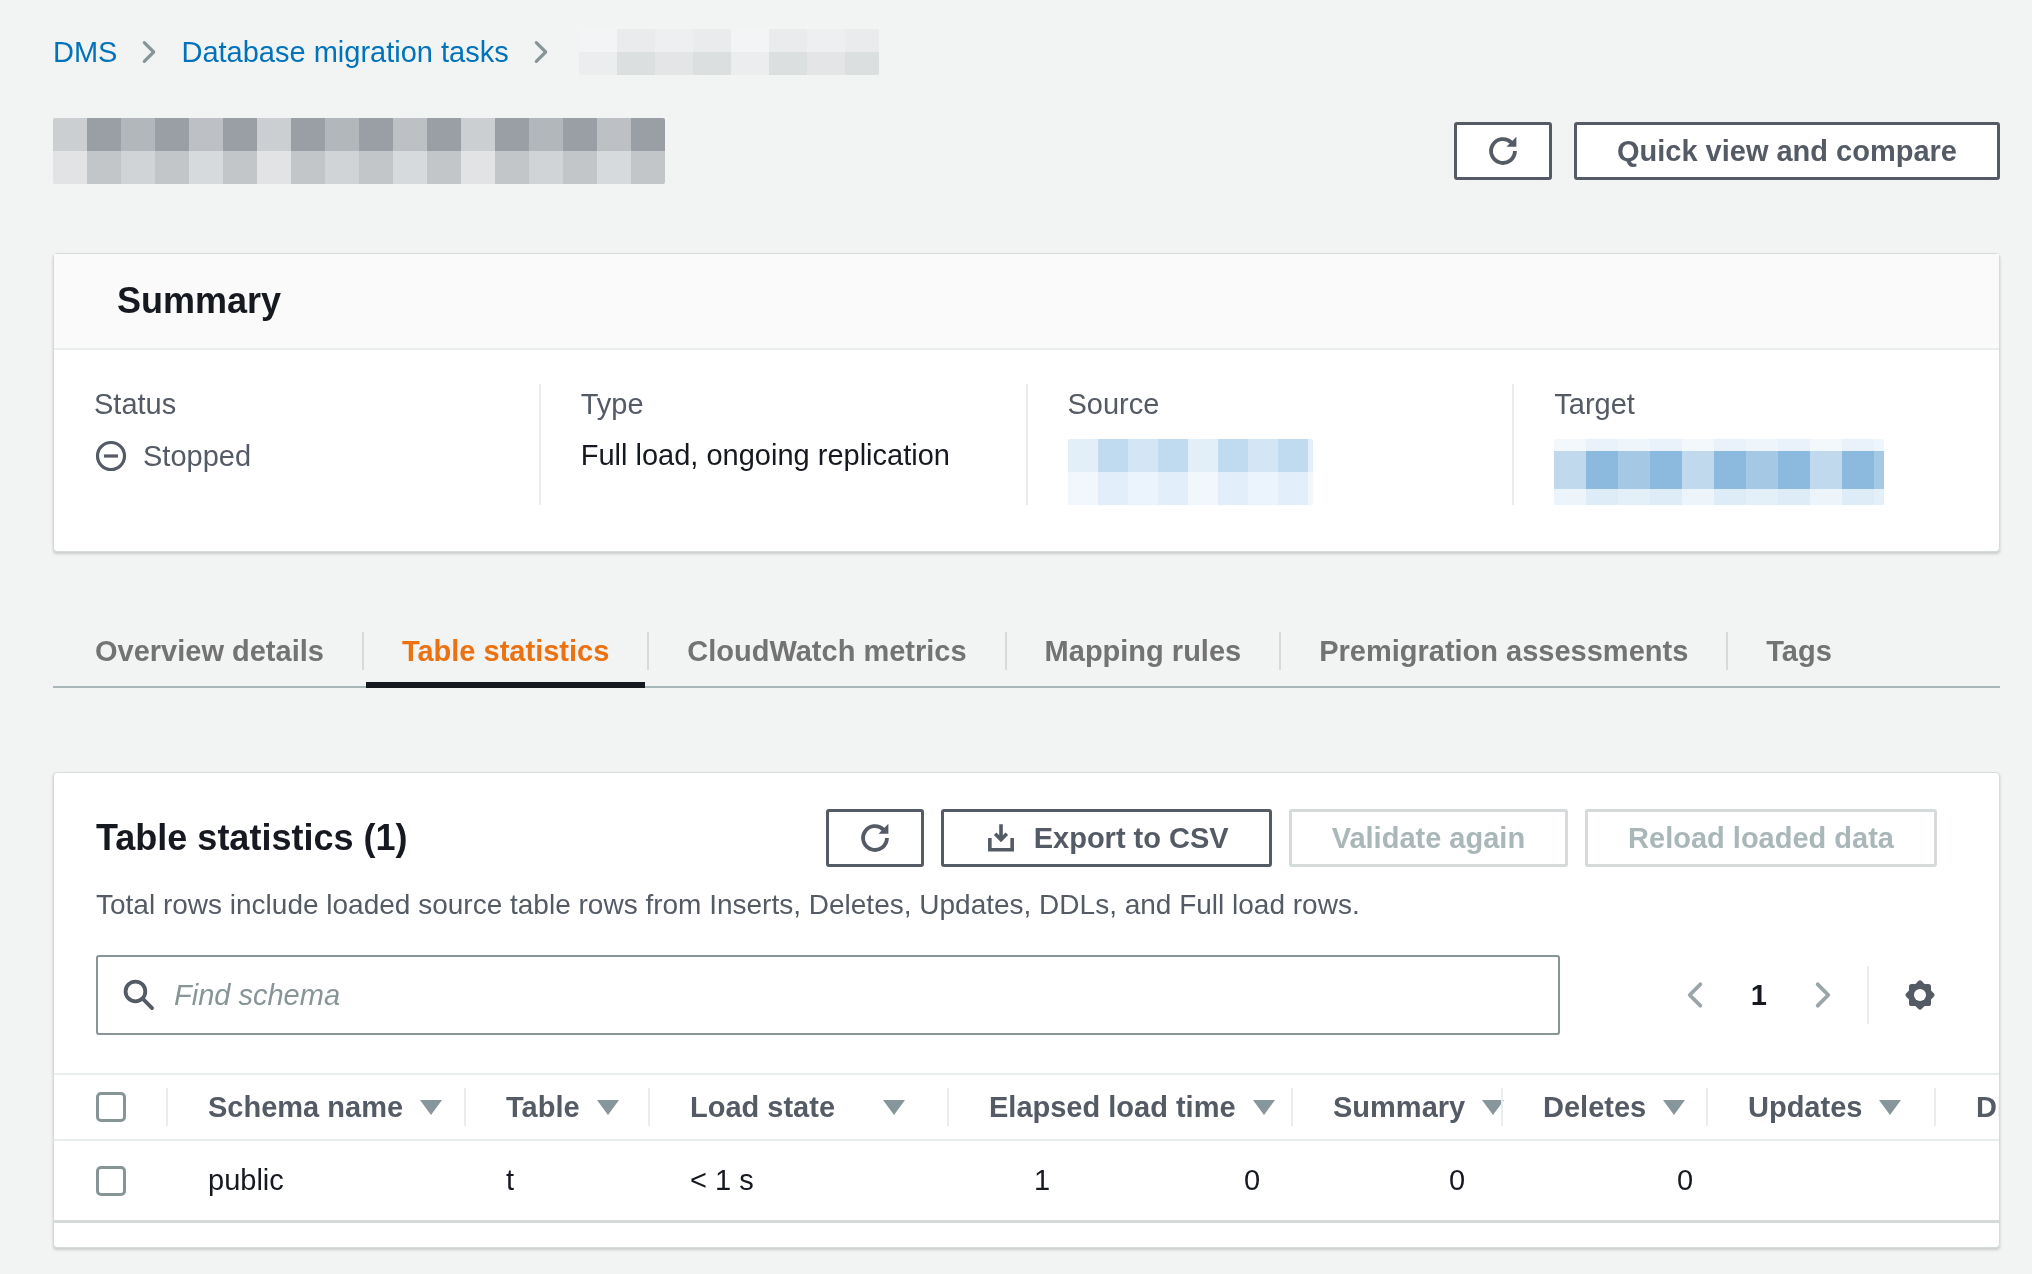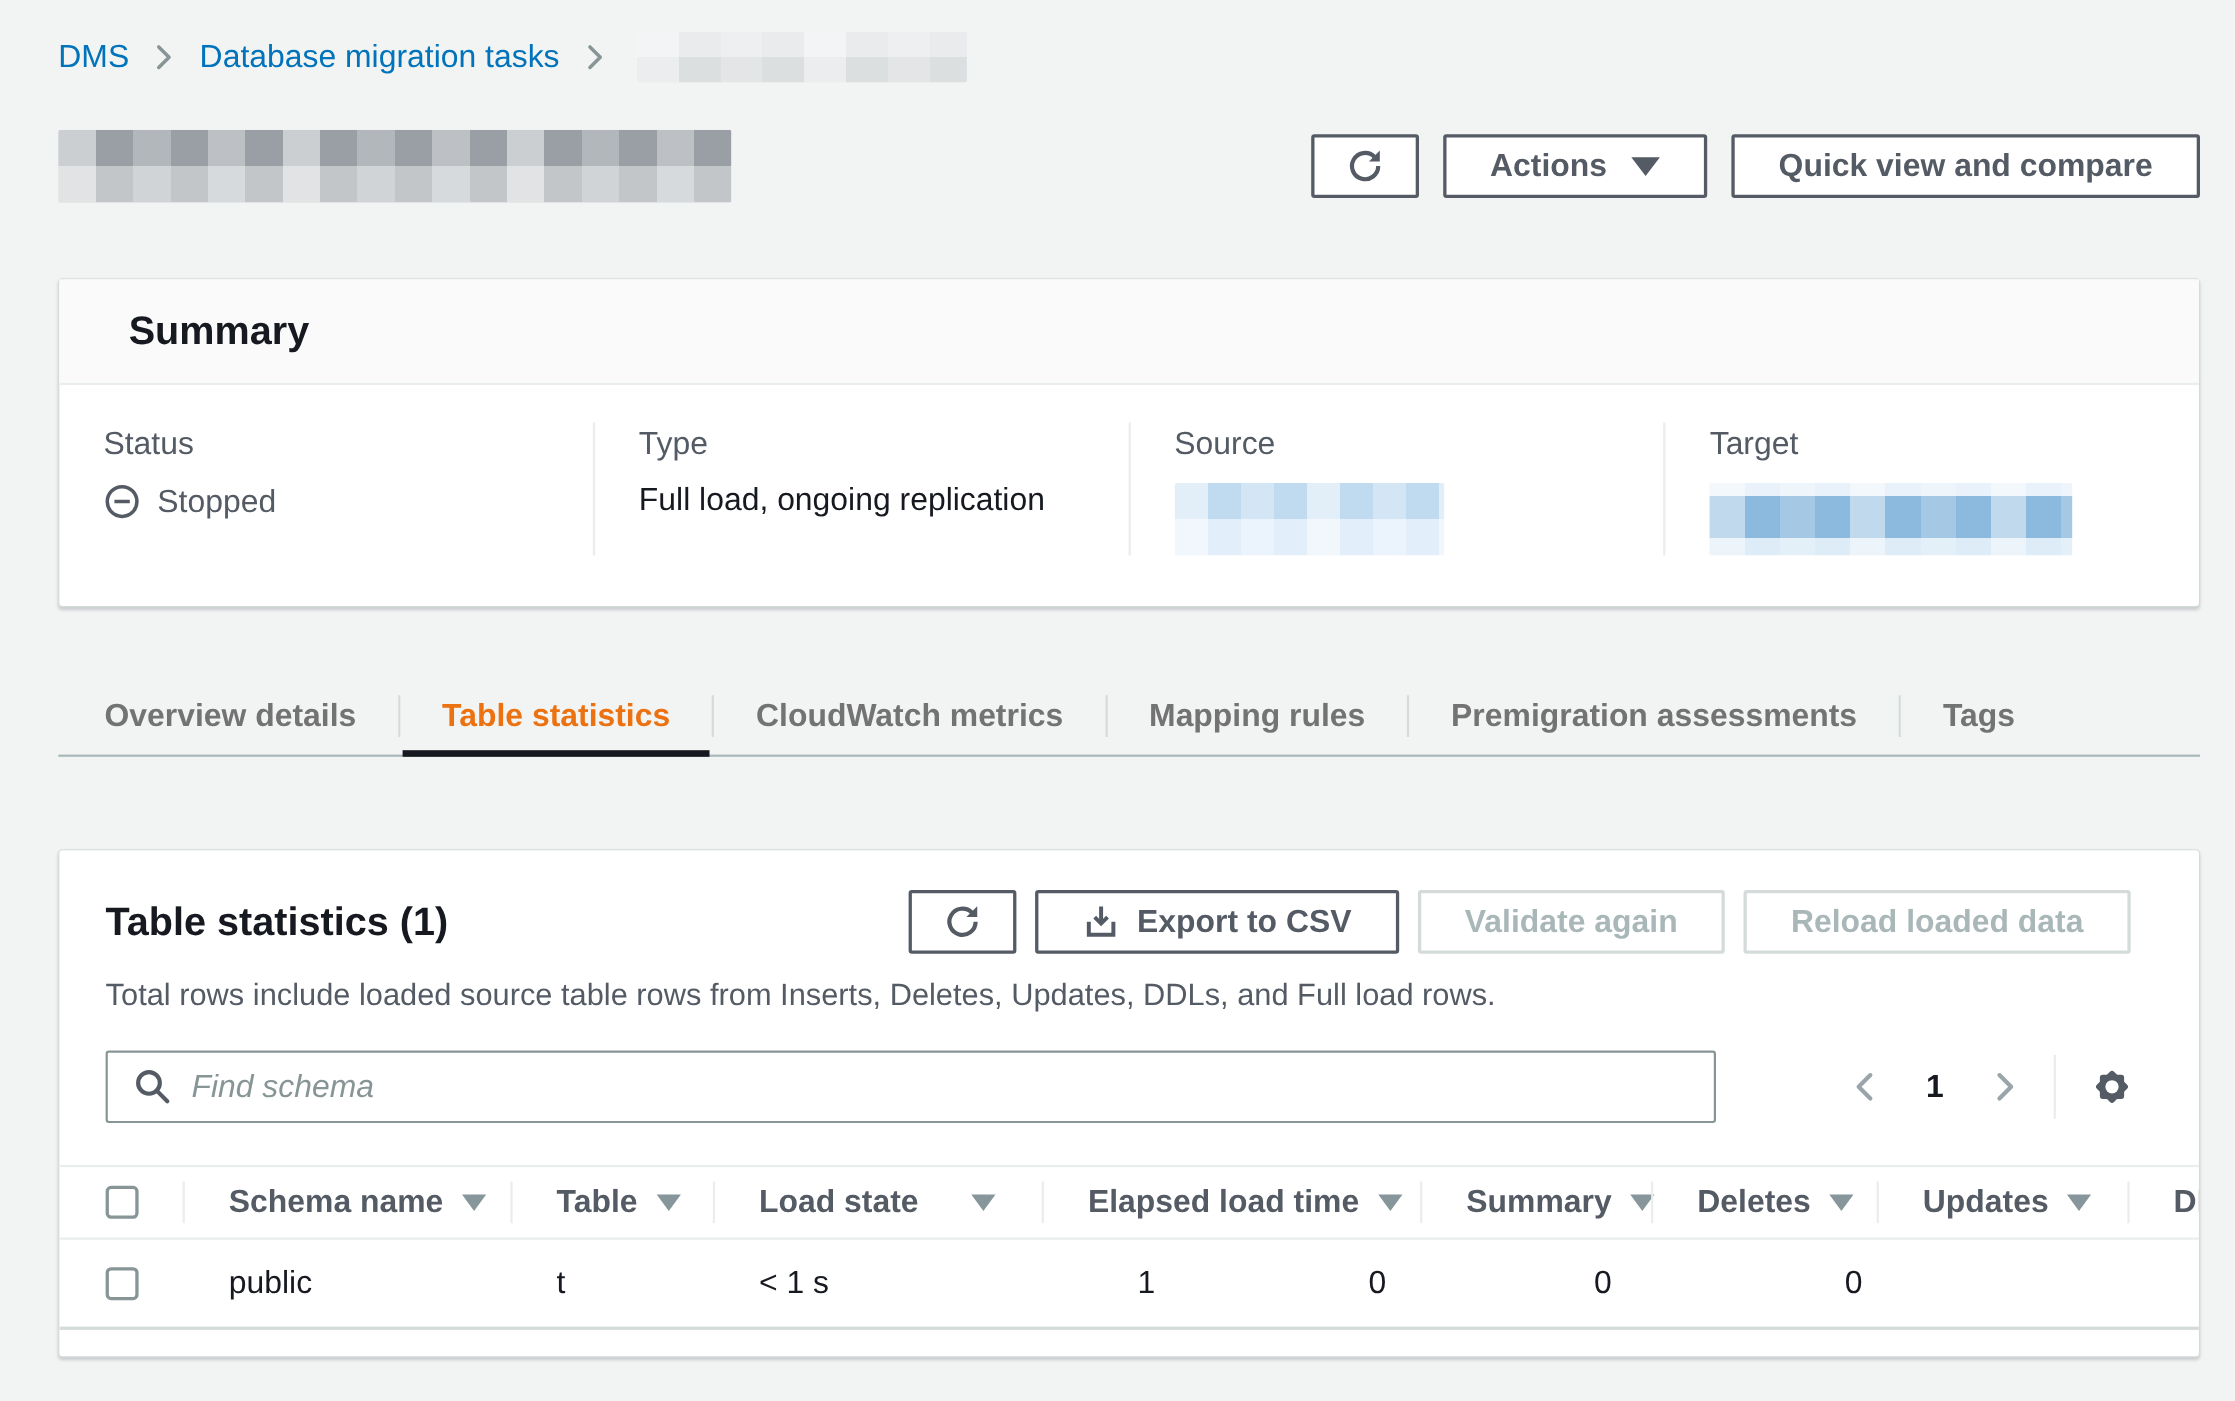--- a/index.html
+++ b/index.html
@@ -94,21 +94,21 @@
 
   
   .tstat-card { margin-top: 84px; overflow: hidden; padding-bottom: 24px; }
   .tc-header { display: flex; justify-content: space-between; align-items: center; padding: 36px 62px 0 42px; }
   .tc-title { font-size: 36px; font-weight: bold; }
   .tc-actions { display: flex; gap: 17px; align-items: center; }
   .tc-desc { color: #545b64; padding: 22px 42px 0; font-size: 28px; }
 
   .search-row { display: flex; justify-content: space-between; align-items: center; padding: 34px 42px 0; }
   .search-box {
-    width: 1464px; height: 66px; border: 2px solid #879596; border-radius: 3px;
+    width: 1464px; height: 80px; border: 2px solid #879596; border-radius: 3px;
     display: flex; align-items: center; padding: 0 22px; gap: 16px; background: #fff;
   }
   .search-box input {
     border: none; outline: none; flex: 1; font-size: 29px; font-style: italic;
     font-family: "Liberation Sans", sans-serif; color: #16191f; background: transparent;
   }
   .search-box input::placeholder { color: #879596; font-style: italic; }
   .pager { display: flex; align-items: center; margin-right: 16px; }
   .pg-btn { display: flex; align-items: center; color: #9aa5aa; background: none; border: none; cursor: pointer; padding: 0 8px; }
   .pg-num { font-weight: bold; color: #16191f; padding: 0 34px; cursor: pointer; }
@@ -163,24 +163,20 @@
 
   <div class="title-row content-w">
     <div class="mosaic mosaic-title"></div>
     <div class="hdr-buttons">
       <button class="btn btn-icon-only">
         <svg class="ic" width="36" height="36" viewBox="0 0 32 32">
           <path d="M26.6 16a10.6 10.6 0 1 1-3.1-7.5" fill="none" stroke="#545b64" stroke-width="3.4"></path>
           <path d="M27.9 3.4v8.8h-8.8z" fill="#545b64"></path>
         </svg>
       </button>
-      <button class="btn">
-        <span>Actions</span>
-        <span class="caret-down"></span>
-      </button>
       <button class="btn">Quick view and compare</button>
     </div>
   </div>
 
   <div class="card summary-card content-w">
     <div class="card-header">
       <h2>Summary</h2>
     </div>
     <div class="summary-grid">
       <div class="sum-col">

